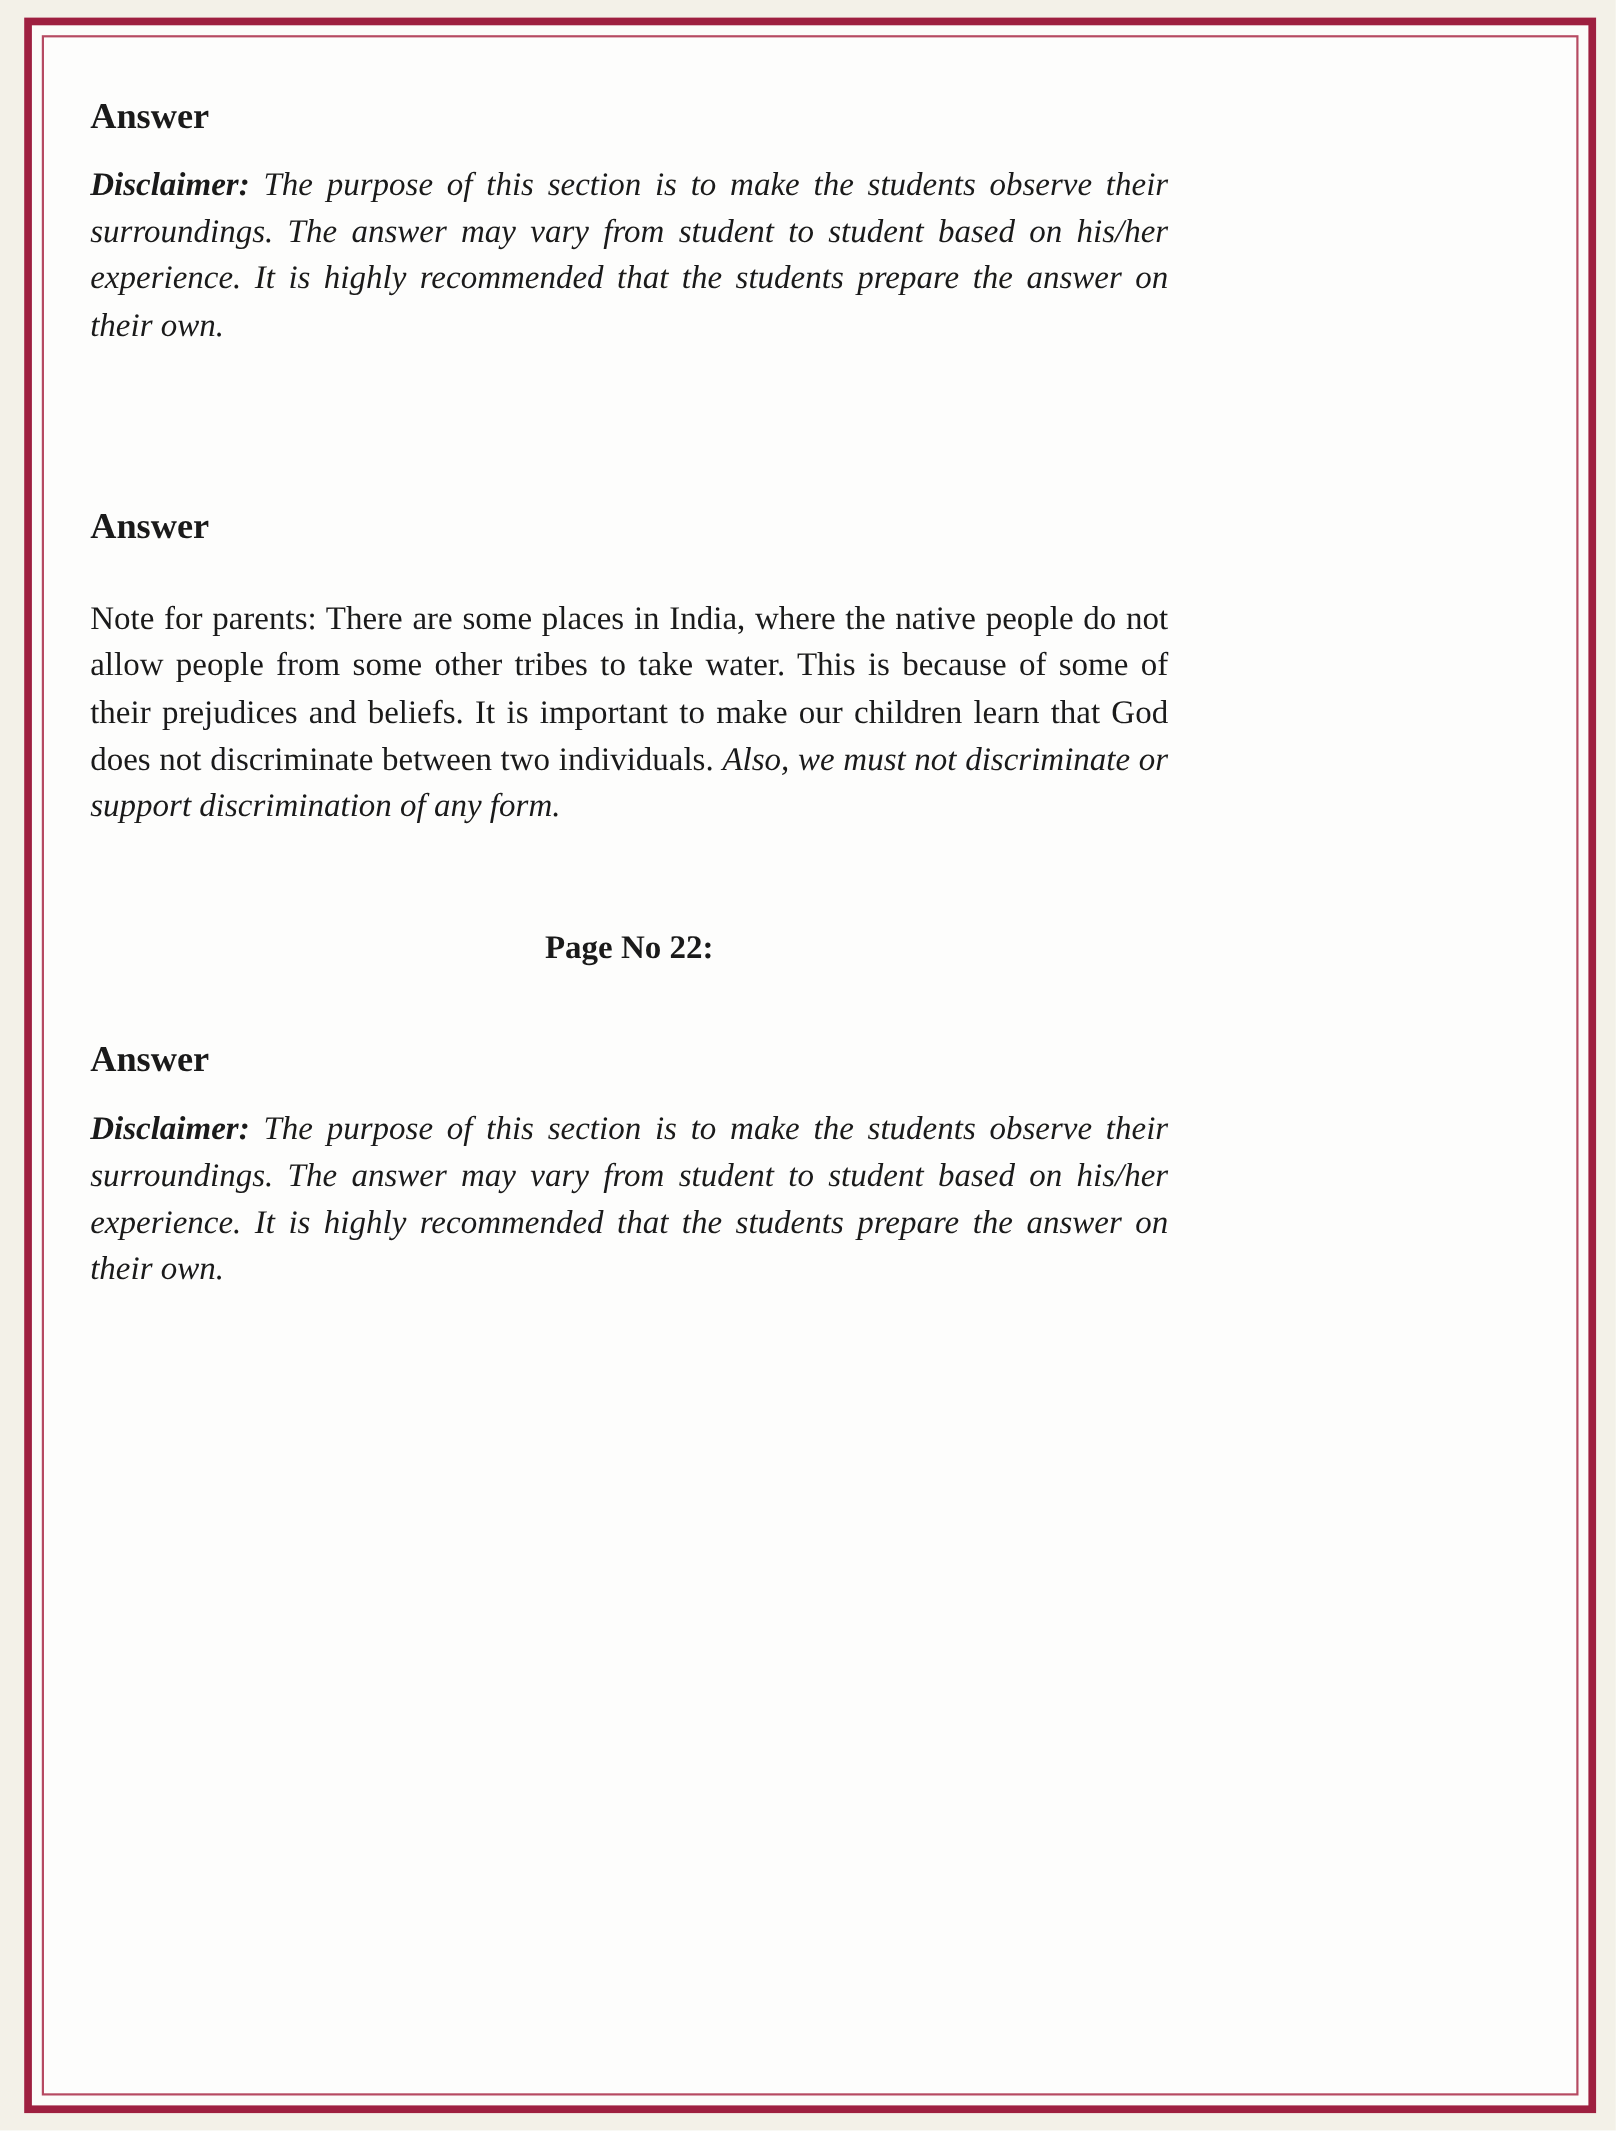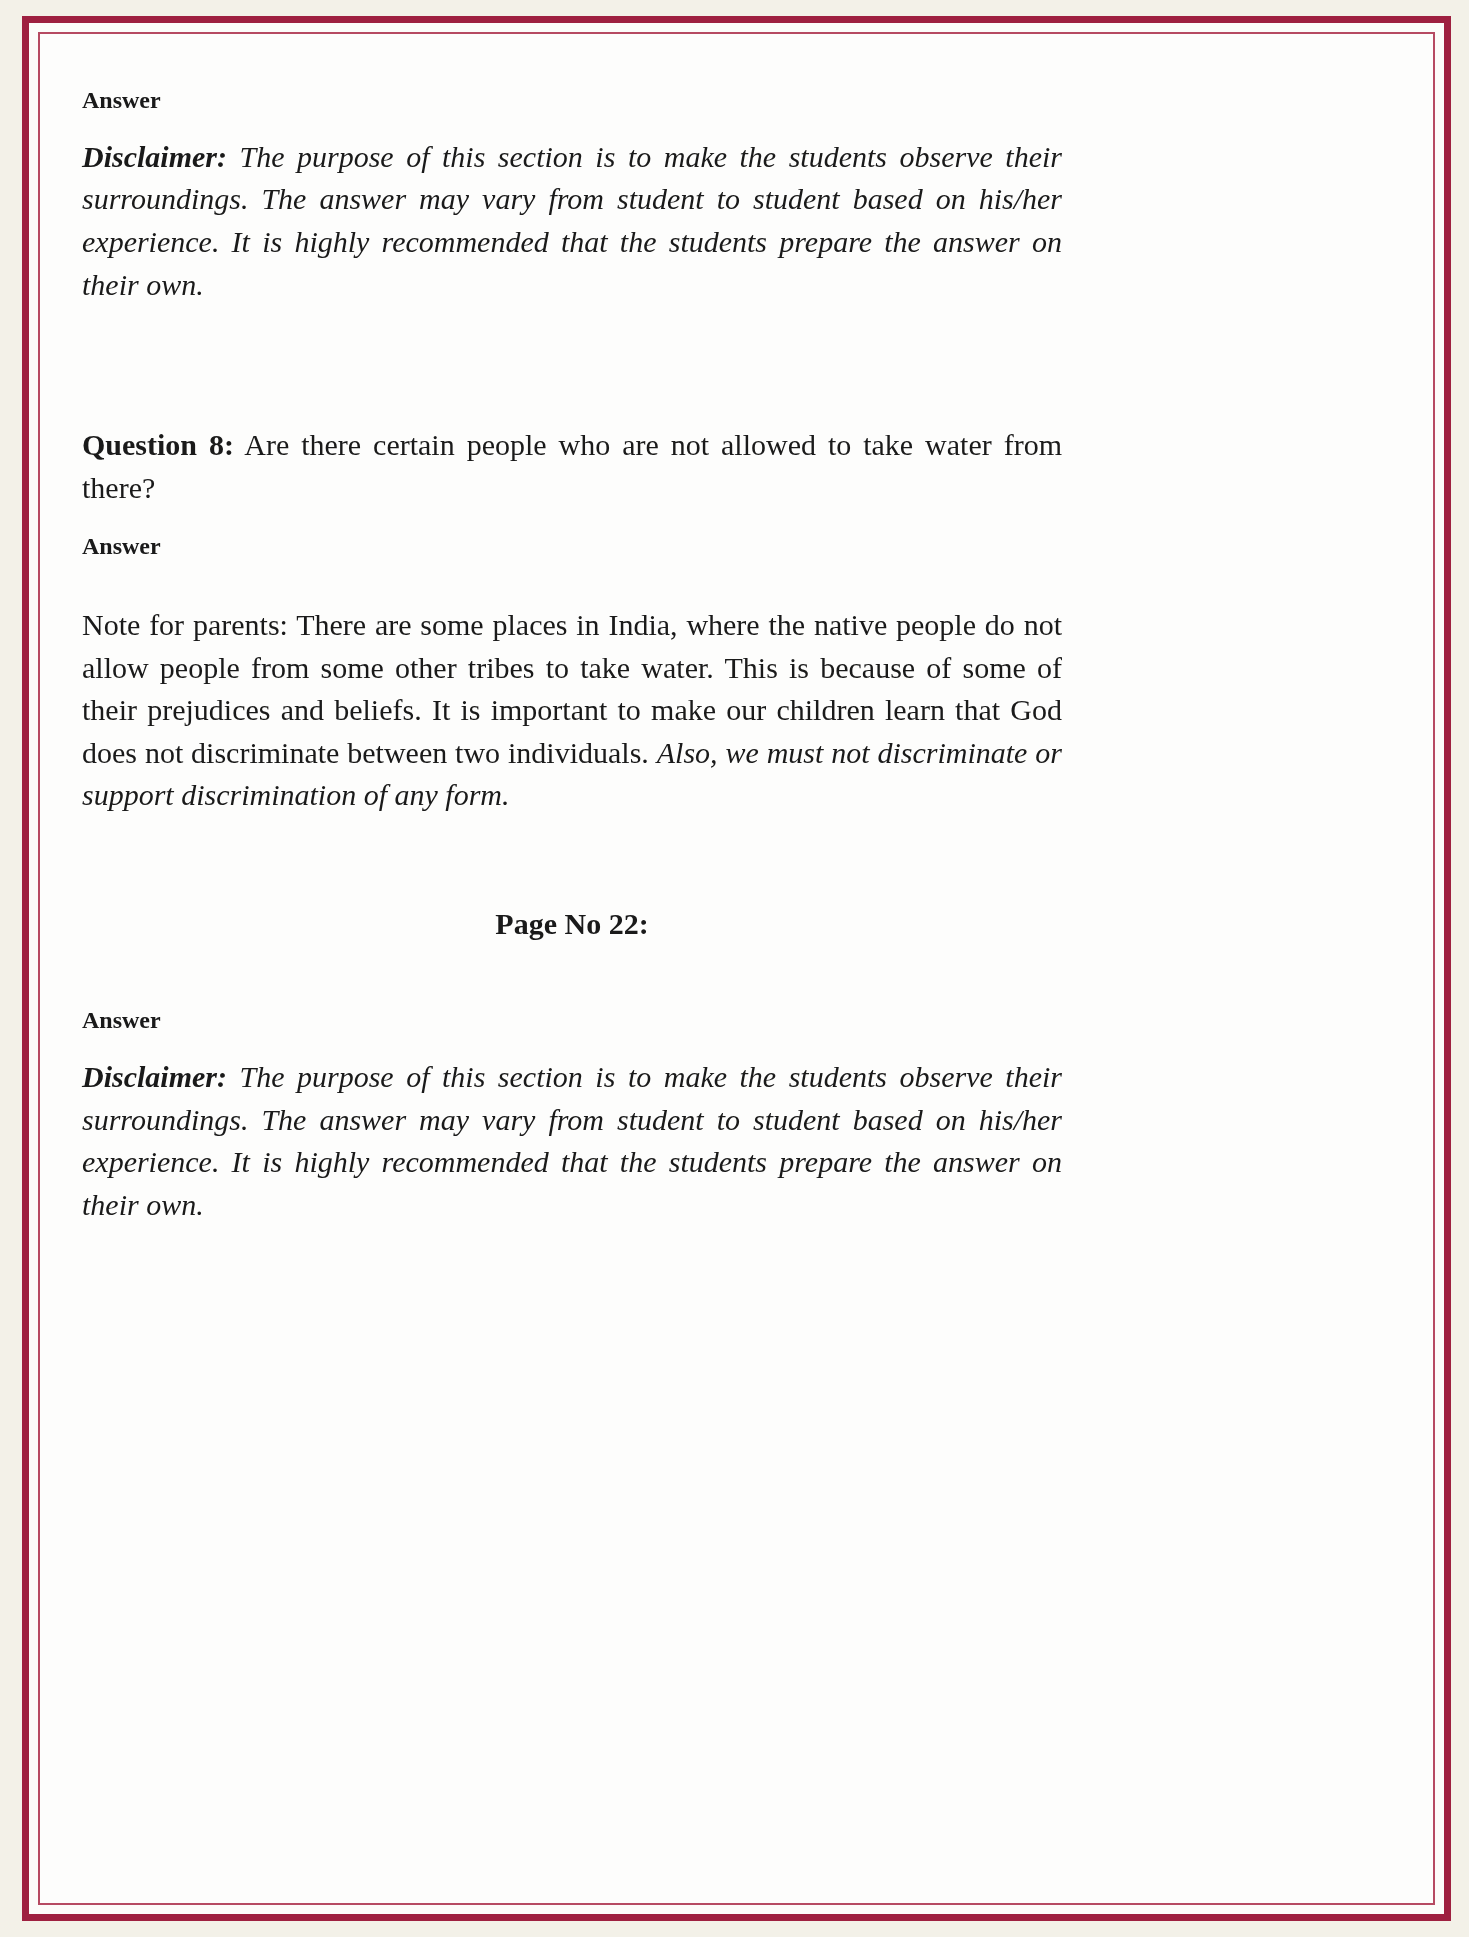--- a/index.html
+++ b/index.html
@@ -55,21 +55,21 @@
     position: absolute;
     left: 82px;
     top: 85px;
     width: 980px;
     box-sizing: border-box;
     font-family: "Liberation Serif", "DejaVu Serif", serif;
     color: #1a1a1a;
   }
 
   .heading {
-    font-size: 24px;
+    font-size: 33px;
     font-weight: bold;
     margin: 0 0 20px 0;
     line-height: 1.28;
   }
 
   .page-no {
     font-size: 30px;
     font-weight: bold;
     text-align: center;
     margin: 0;
@@ -120,21 +120,20 @@
 
     <h2 class="heading">Answer</h2>
 
     <p class="para italic"><span class="lead-italic">Disclaimer:</span><span> The purpose of this section is to make the students observe their surroundings. The answer may vary from student to student based on his/her experience. It is highly recommended that the students prepare the answer on their own.</span></p>
 
     <div class="gap-lg"></div>
 
 
     <div class="gap-md"></div>
 
-    <p class="para"><span class="lead">Question 8:</span><span> Are there certain people who are not allowed to take water from there?</span></p>
 
     <div class="gap-sm"></div>
 
     <h2 class="heading">Answer</h2>
 
 
     <div class="gap-sm"></div>
 
     <p class="para"><span>Note for parents: There are some places in India, where the native people do not allow people from some other tribes to take water. This is because of some of their prejudices and beliefs. It is important to make our children learn that God does not discriminate between two individuals. </span><span class="inline-italic">Also, we must not discriminate or support discrimination of any form.</span></p>
 

